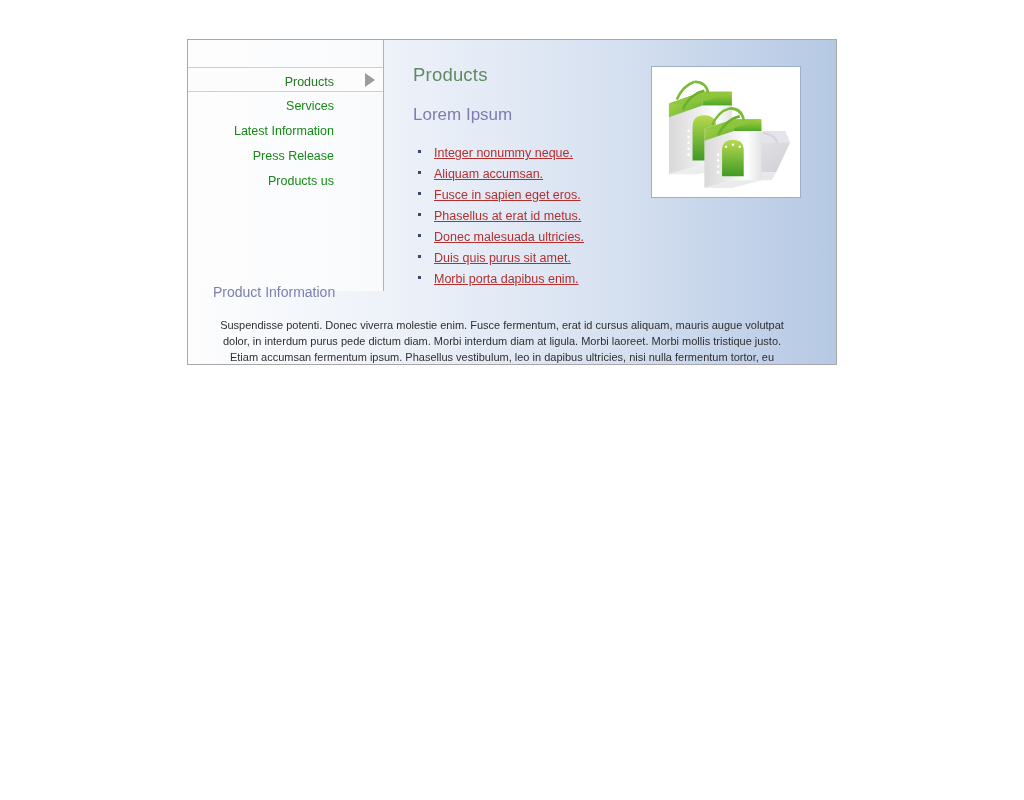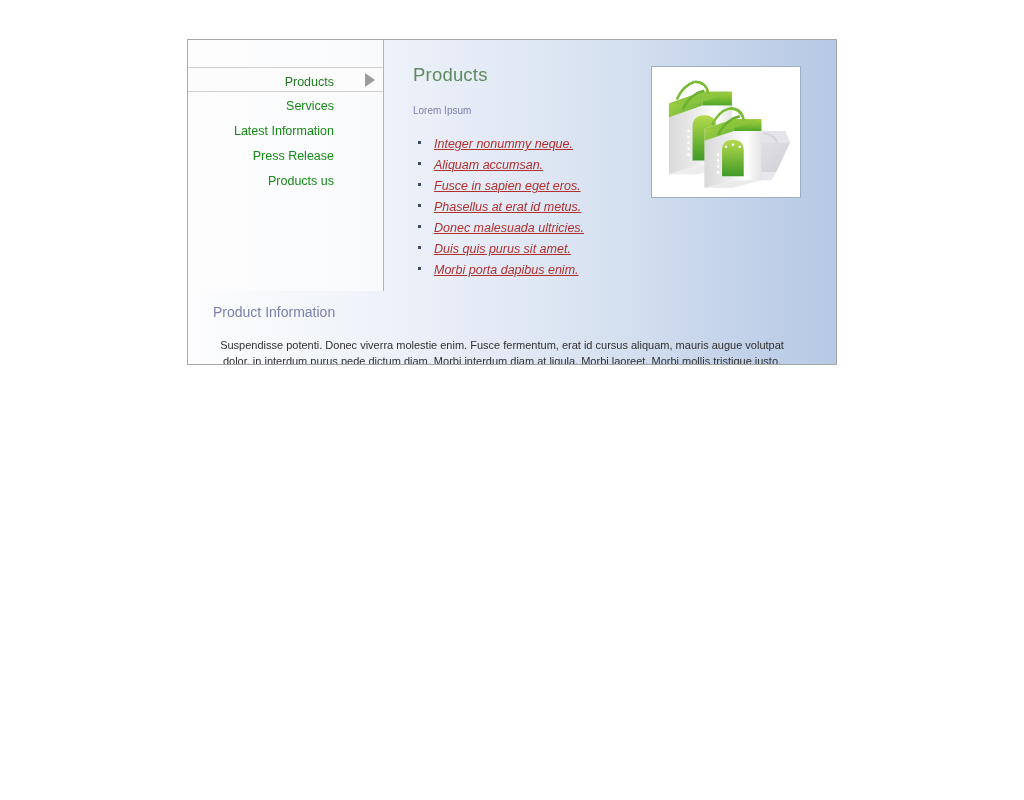--- a/index.html
+++ b/index.html
@@ -116,30 +116,29 @@
   h1.title {
     margin: 0;
     font-size: 18.5px;
     font-weight: normal;
     color: #5f8a5f;
     letter-spacing: 0.2px;
   }
 
   h2.subtitle {
     margin: 19px 0 0 0;
-    font-size: 10px;
+    font-size: 17px;
     font-weight: normal;
     color: #7b7fae;
   }
 
   ul.links {
     margin: 16px 0 0 0;
     padding: 0 0 0 21px;
     list-style: none;
-    font-style: italic;
   }
 
   ul.links li {
     position: relative;
     height: 21px;
     line-height: 21px;
   }
 
   ul.links li::before {
     content: "";
@@ -173,21 +172,21 @@
   .figure svg {
     display: block;
     width: 100%;
     height: 100%;
   }
 
   
   .section {
     position: absolute;
     left: 25px;
-    top: 264px;
+    top: 244px;
     width: 600px;
   }
 
   h3.section-title {
     margin: 0;
     font-size: 14px;
     font-weight: normal;
     color: #7b7fae;
   }
 

